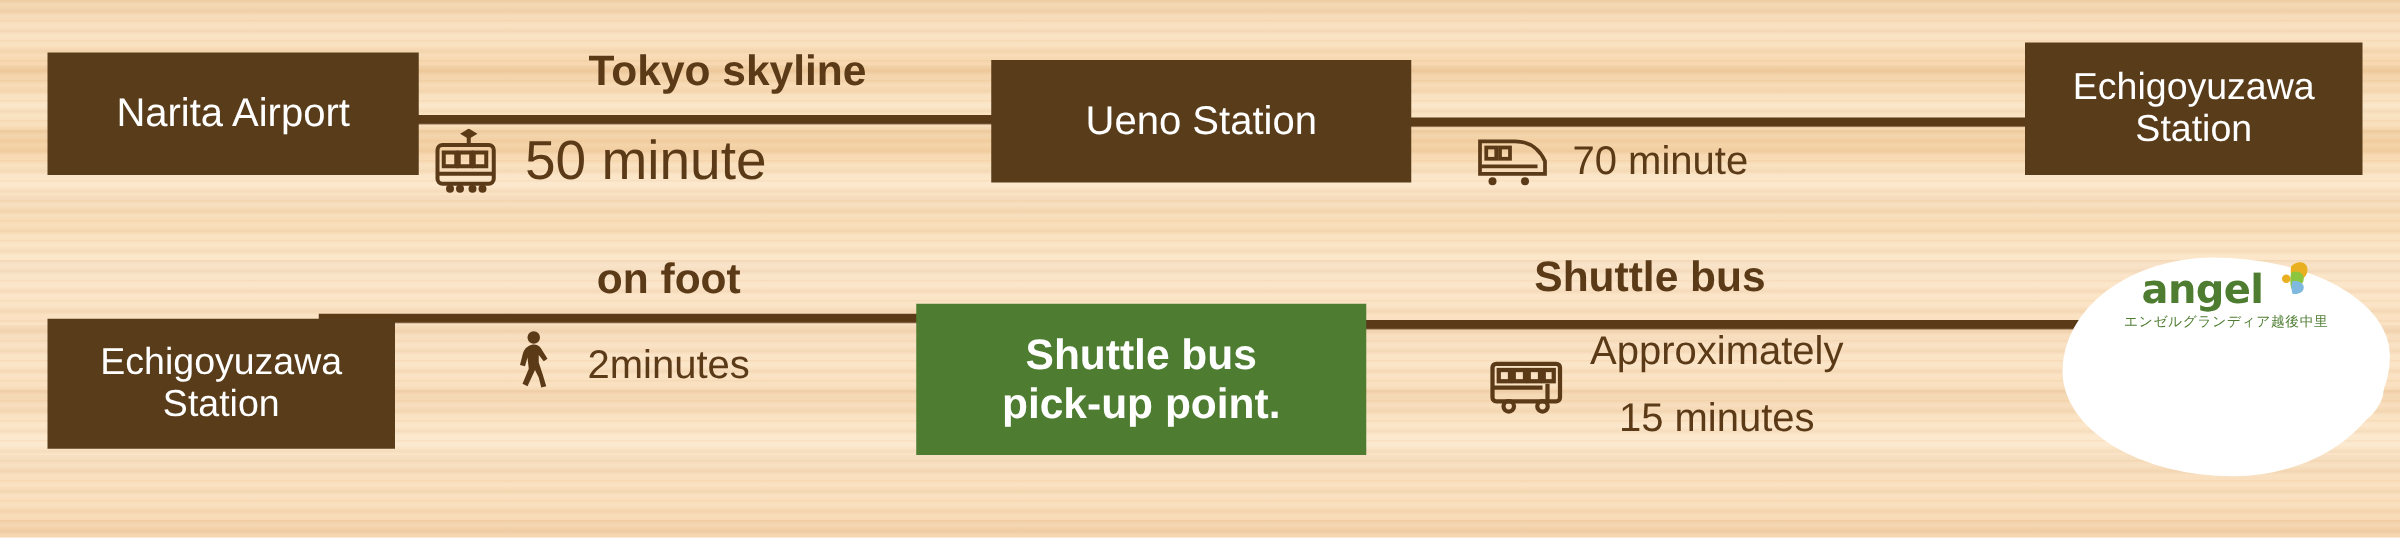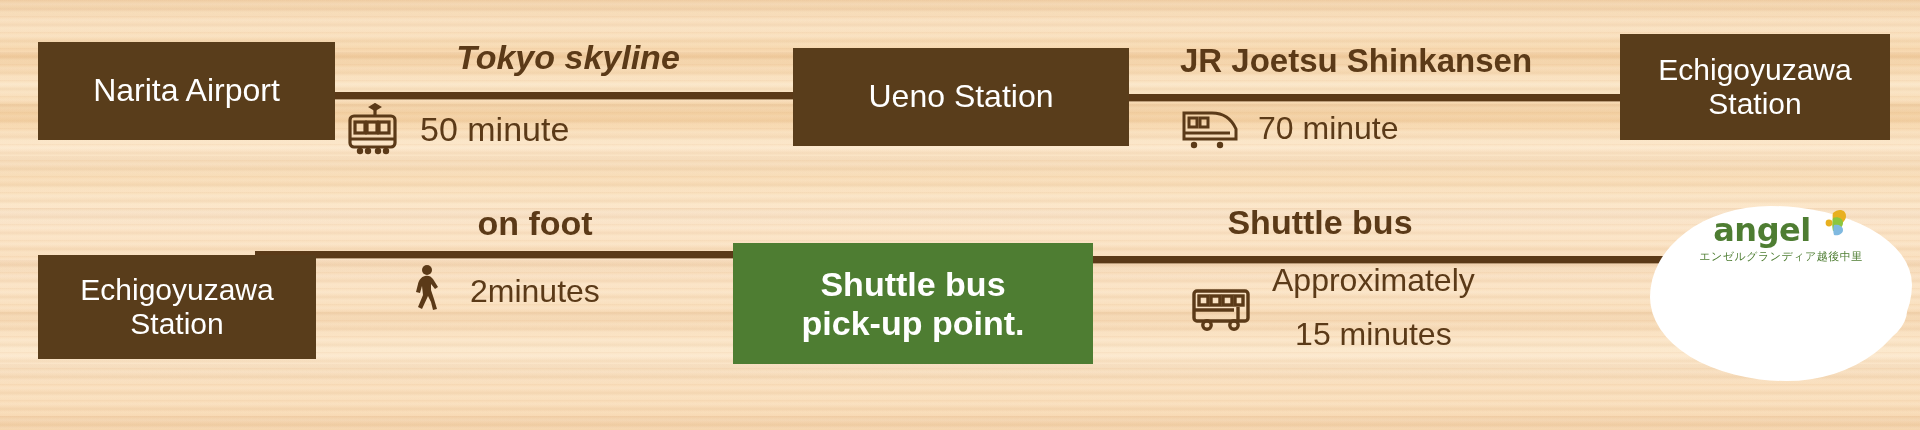--- a/index.html
+++ b/index.html
@@ -91,25 +91,25 @@
 <div id="stage">
 
   <div class="line" style="left:330px;top:92px;width:470px;"></div>
 
   <div class="line" style="left:1068px;top:94px;width:560px;"></div>
 
   <div class="box brown" style="left:38px;top:42px;width:297px;height:98px;font-size:32px;">
     <span>Narita Airport</span>
   </div>
 
-  <div class="leg-title" style="left:348px;top:38px;width:440px;font-size:34px;font-style:italic;">
+  <div class="leg-title" style="left:362px;top:38px;width:440px;font-size:34px;">
     <span>Tokyo skyline</span>
   </div>
 
-  <div class="leg-dur" style="left:334px;top:103px;width:460px;font-size:34px;justify-content:flex-start;padding-left:10px;">
+  <div class="leg-dur" style="left:334px;top:103px;width:460px;font-size:44px;justify-content:flex-start;padding-left:10px;">
     <span class="icon" style="width:58px;height:52px;">
       <svg width="58" height="52" viewBox="0 0 58 52" fill="none" stroke="#5b3a18" stroke-width="3.2">
         <path d="M26 4 l5 -3 l5 3 l-5 3 z" fill="#5b3a18" stroke-width="2"></path>
         <line x1="31" y1="7" x2="31" y2="13"></line>
         <rect x="6" y="13" width="45" height="31" rx="4"></rect>
         <rect x="11" y="19" width="10" height="11"></rect>
         <rect x="23" y="19" width="10" height="11"></rect>
         <rect x="35" y="19" width="10" height="11"></rect>
         <line x1="6" y1="36" x2="51" y2="36"></line>
         <circle cx="16" cy="48" r="3.2" fill="#5b3a18" stroke="none"></circle>
@@ -118,23 +118,20 @@
         <circle cx="42" cy="48" r="3.2" fill="#5b3a18" stroke="none"></circle>
       </svg>
     </span>
     <span class="dtext" style="margin-left:18px;">50 minute</span>
   </div>
 
   <div class="box brown" style="left:793px;top:48px;width:336px;height:98px;font-size:32px;">
     <span>Ueno Station</span>
   </div>
 
-  <div class="leg-title" style="left:1086px;top:42px;width:540px;font-size:33px;">
-    <span>JR Joetsu Shinkansen</span>
-  </div>
 
   <div class="leg-dur" style="left:1180px;top:105px;width:460px;font-size:32px;justify-content:flex-start;">
     <span class="icon" style="width:62px;height:46px;">
       <svg width="62" height="46" viewBox="0 0 62 46" fill="none" stroke="#5b3a18" stroke-width="3">
         <path d="M4 8 h28 c12 0 20 7 24 16 v10 h-52 z"></path>
         <rect x="9" y="13" width="8" height="9"></rect>
         <rect x="20" y="13" width="8" height="9"></rect>
         <line x1="4" y1="28" x2="50" y2="28"></line>
         <circle cx="14" cy="40" r="3.2" fill="#5b3a18" stroke="none"></circle>
         <circle cx="40" cy="40" r="3.2" fill="#5b3a18" stroke="none"></circle>

